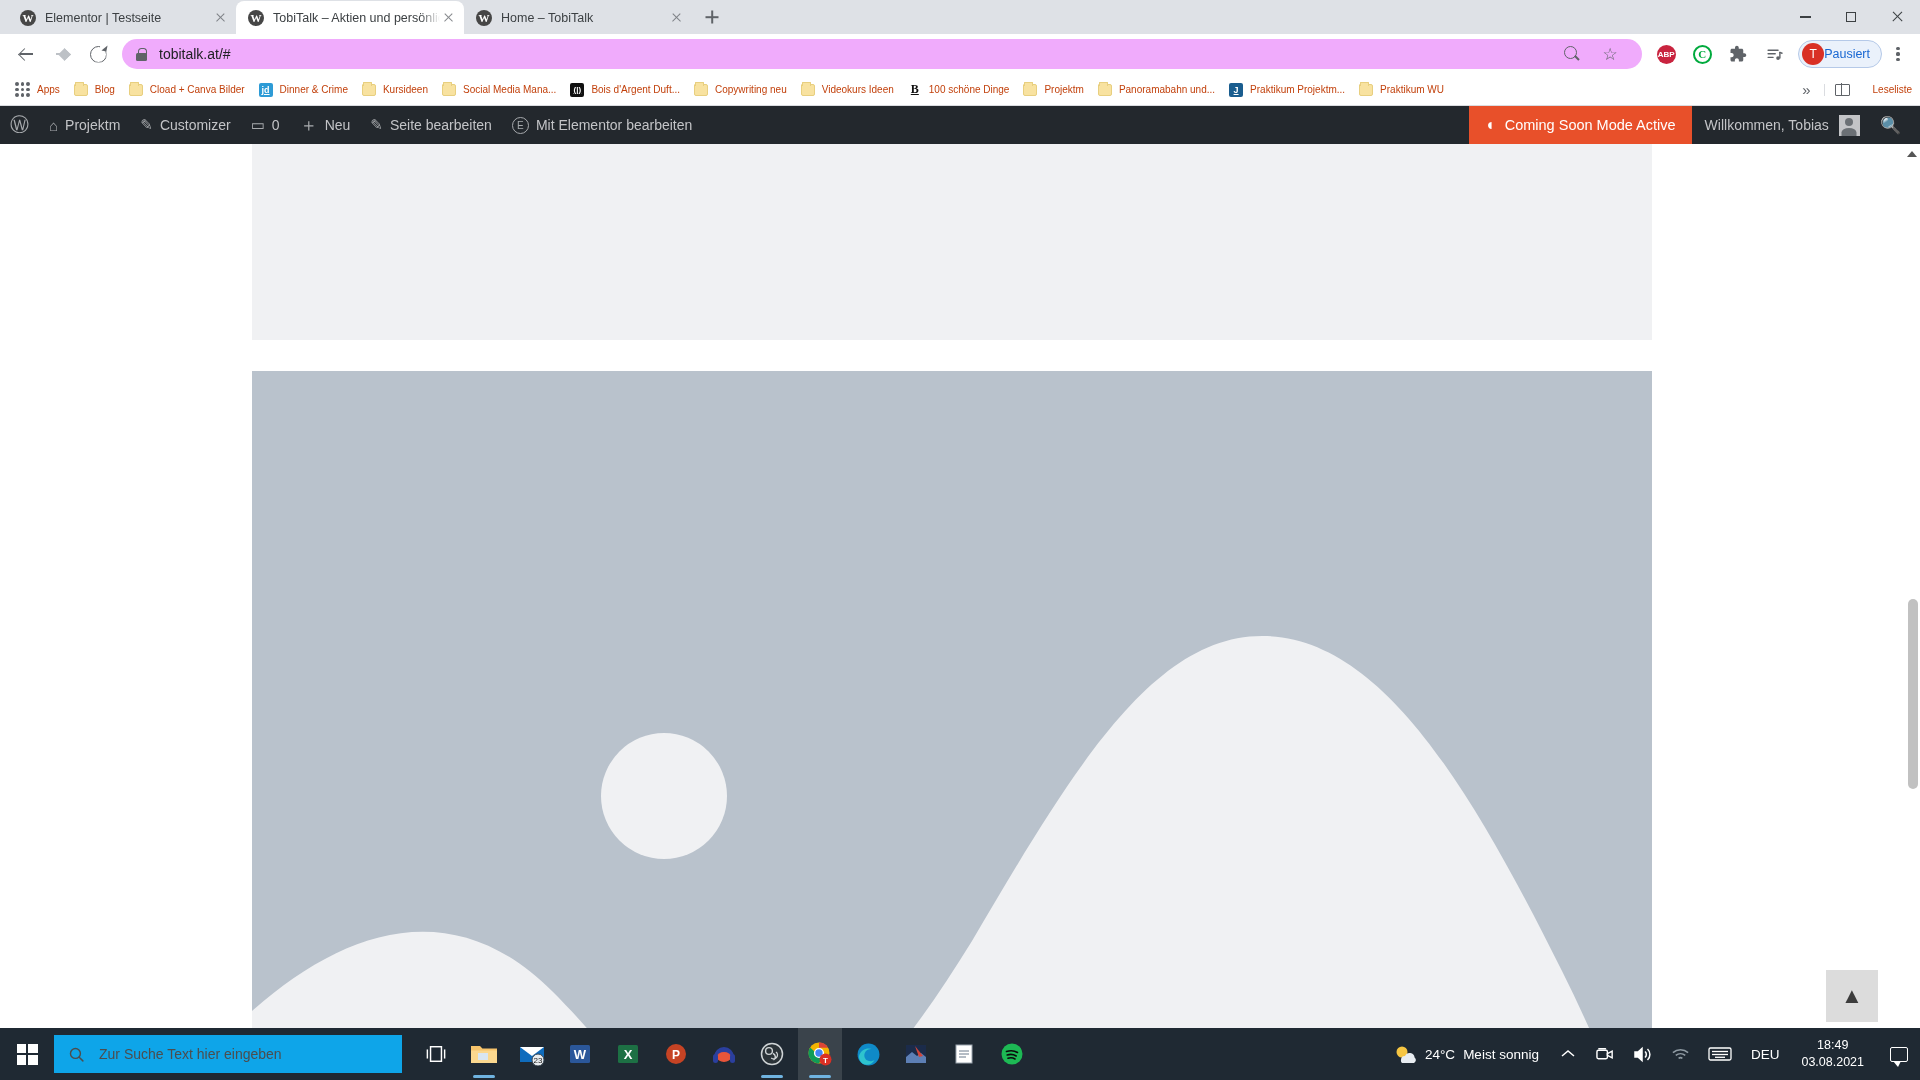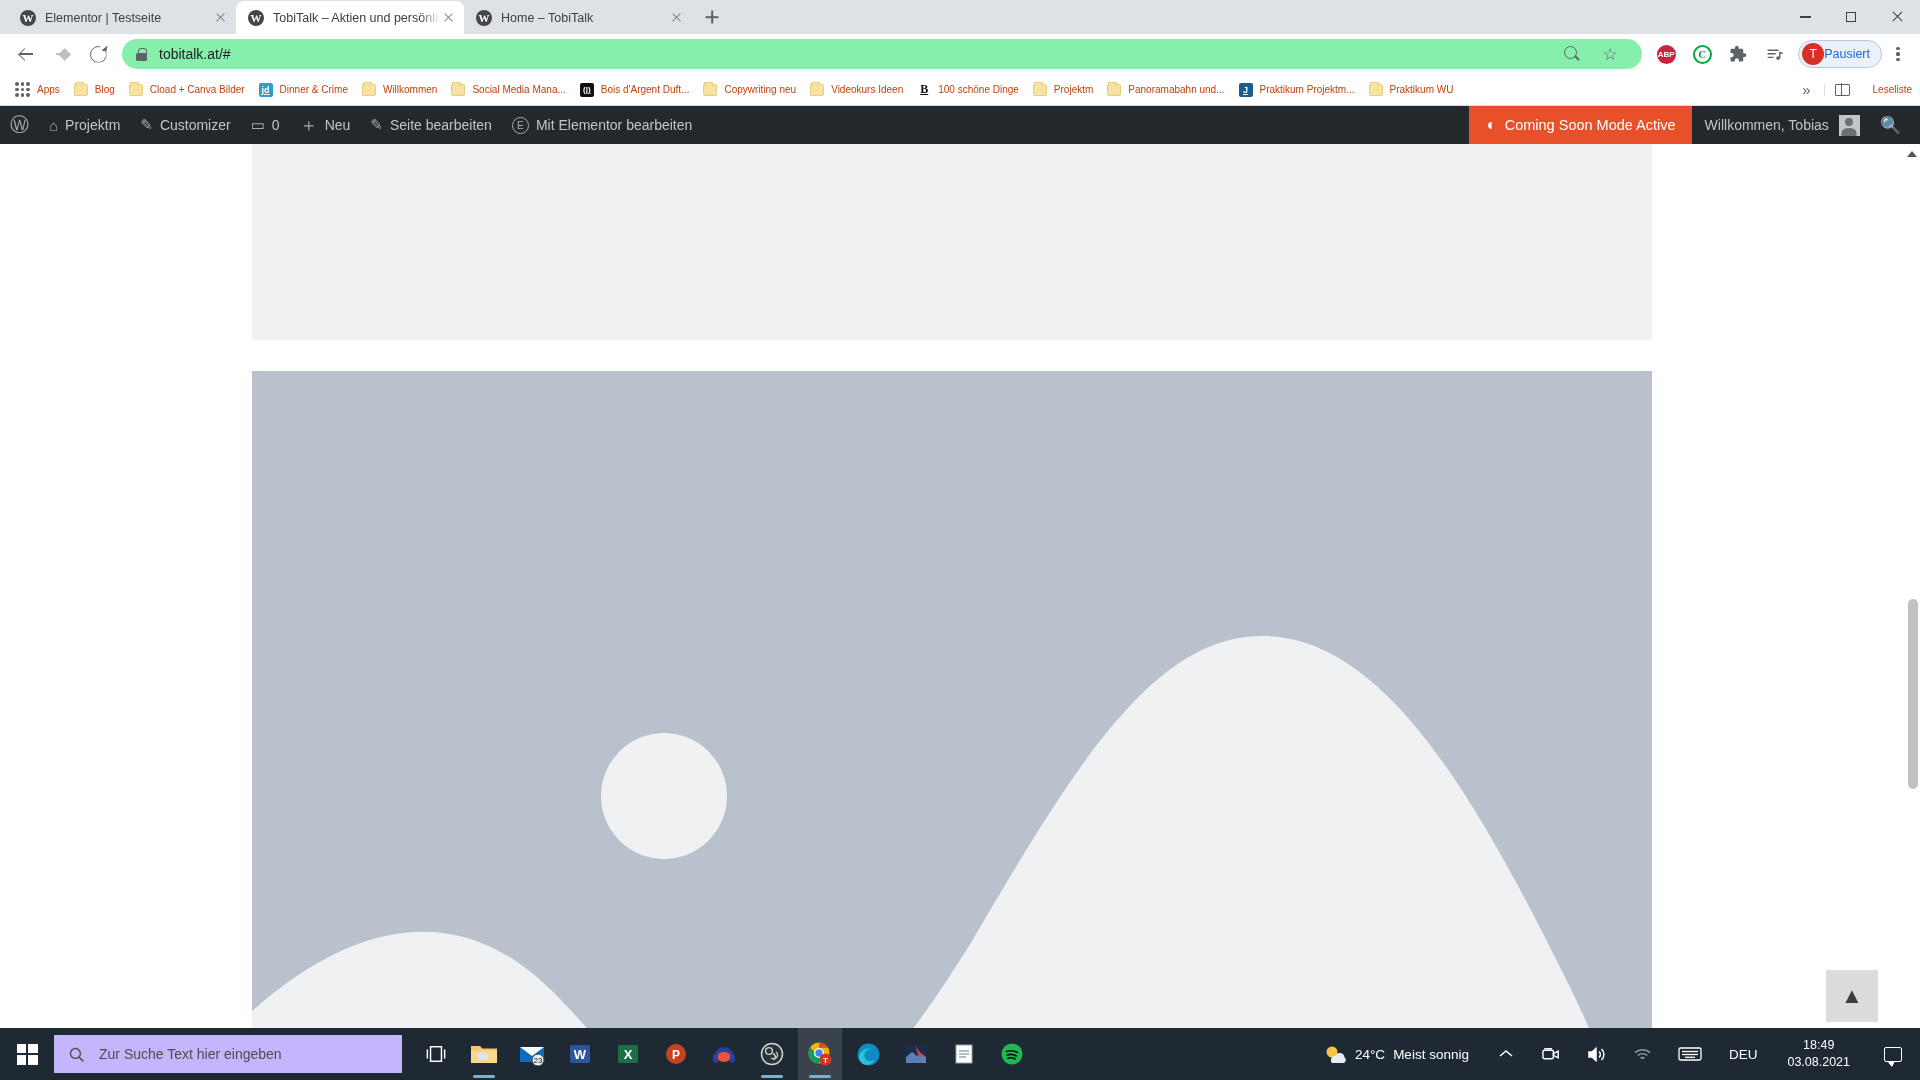--- a/index.html
+++ b/index.html
@@ -76,21 +76,21 @@
   .reload-ic::before {
     content: ""; position: absolute; inset: 0; border: 1.8px solid #5f6368; border-radius: 50%;
     clip-path: polygon(0 0, 62% 0, 62% 28%, 100% 28%, 100% 100%, 0 100%);
   }
   .reload-ic::after {
     content: ""; position: absolute; right: 0px; top: -1px;
     border-left: 5px solid transparent; border-right: 0 solid transparent; border-bottom: 6px solid #5f6368;
     transform: rotate(12deg);
   }
   .omnibox {
-    flex: 1 1 auto; height: 30px; background: #86efac; border-radius: 16px;
+    flex: 1 1 auto; height: 30px; background: #f0abfc; border-radius: 16px;
     display: flex; align-items: center; padding: 0 14px; margin: 0 6px;
   }
   .lock-ic { width: 11px; height: 13px; position: relative; flex: 0 0 11px; margin-right: 12px; }
   .lock-ic::before {
     content: ""; position: absolute; bottom: 0; left: 0; width: 11px; height: 8px; background: #5f6368; border-radius: 1.5px;
   }
   .lock-ic::after {
     content: ""; position: absolute; top: 0; left: 2.4px; width: 6.2px; height: 7px;
     border: 1.6px solid #5f6368; border-bottom: none; border-radius: 3.5px 3.5px 0 0;
   }
@@ -174,28 +174,28 @@
     border-top-right-radius: 3px; z-index: 50;
   }
   .tb-real {
     position: fixed; left: 0; bottom: 0; width: 1920px; height: 52px; background: #1f2933;
     display: flex; align-items: center; z-index: 100;
   }
   .start-btn { width: 54px; height: 52px; display: flex; align-items: center; justify-content: center; }
   .win-logo { width: 21px; height: 21px; display: grid; grid-template-columns: 1fr 1fr; grid-template-rows: 1fr 1fr; gap: 2.5px; }
   .win-logo i { background: #fff; display: block; }
   .tb-search {
-    width: 348px; height: 38px; background: #c4b5fd; display: flex; align-items: center; padding: 0 14px; gap: 14px;
+    width: 348px; height: 38px; background: #0ea5e9; display: flex; align-items: center; padding: 0 14px; gap: 14px;
   }
   .tb-search-txt { font-size: 14px; color: #4d4d4d; white-space: nowrap; }
   .tb-icons { display: flex; align-items: center; gap: 4px; margin-left: 12px; }
   .tb-ic { width: 44px; height: 52px; display: flex; align-items: center; justify-content: center; position: relative; }
   .tb-ic.running::after { content: ""; position: absolute; bottom: 2px; left: 11px; width: 22px; height: 3px; background: #6fb3e0; border-radius: 2px; }
   .tb-ic.active { background: rgba(255,255,255,.12); }
-  .tray { margin-left: auto; display: flex; align-items: center; height: 44px; padding-right: 6px; gap: 12px; color: #fff; }
+  .tray { margin-left: auto; display: flex; align-items: center; height: 44px; gap: 4px; color: #fff; }
   .tray-item { display: flex; align-items: center; height: 52px; padding: 0 8px; font-size: 13.5px; color: #fff; gap: 8px; }
   .clock { display: flex; flex-direction: column; align-items: center; justify-content: center; height: 52px; padding: 0 10px; font-size: 12.5px; color: #fff; line-height: 1.35; }
   .notif-ic { width: 18px; height: 15px; border: 1.6px solid #fff; border-radius: 2px; position: relative; }
   .notif-ic::after { content: ""; position: absolute; left: 2px; bottom: -6px; border-left: 5px solid transparent; border-right: 3px solid transparent; border-top: 6px solid #fff; }
 </style>
 </head>
 <body>
 
 <div id="browser">
 
@@ -318,21 +318,21 @@
       <span class="bm-label">Cload + Canva Bilder</span>
     </div>
 
     <div class="bm">
       <div class="bm-icon-sq" style="background:#2d9bd6">jd</div>
       <span class="bm-label">Dinner &amp; Crime</span>
     </div>
 
     <div class="bm">
       <div class="bm-folder"></div>
-      <span class="bm-label">Willkommen</span>
+      <span class="bm-label">Kursideen</span>
     </div>
 
     <div class="bm">
       <div class="bm-folder"></div>
       <span class="bm-label">Social Media Mana...</span>
     </div>
 
     <div class="bm">
       <div class="bm-icon-sq" style="background:#111111;font-size:8px">(|)</div>
       <span class="bm-label">Bois d'Argent Duft...</span>

